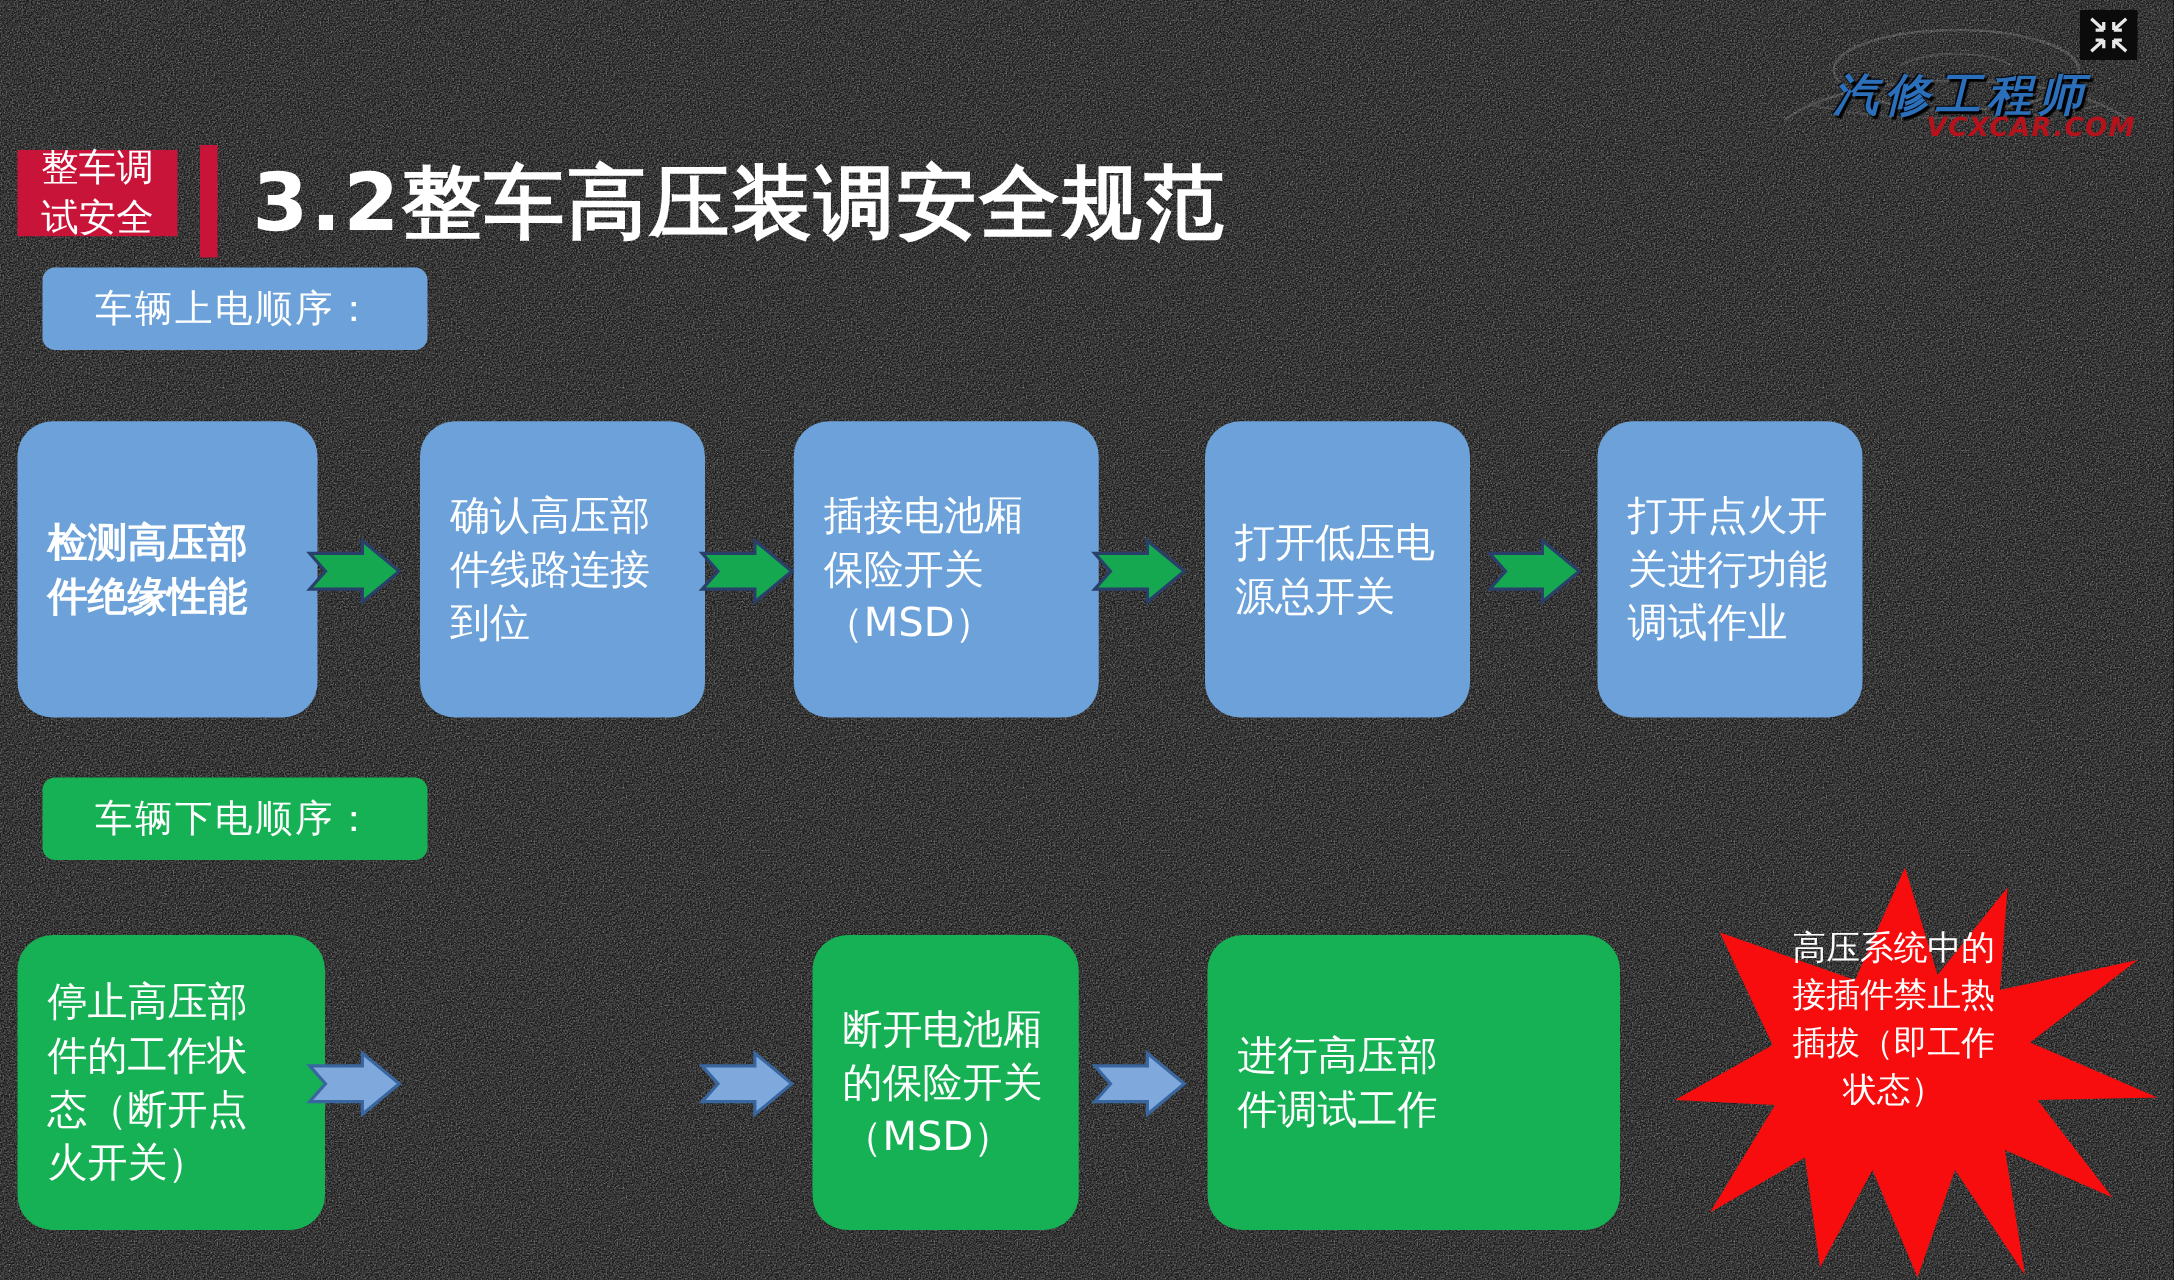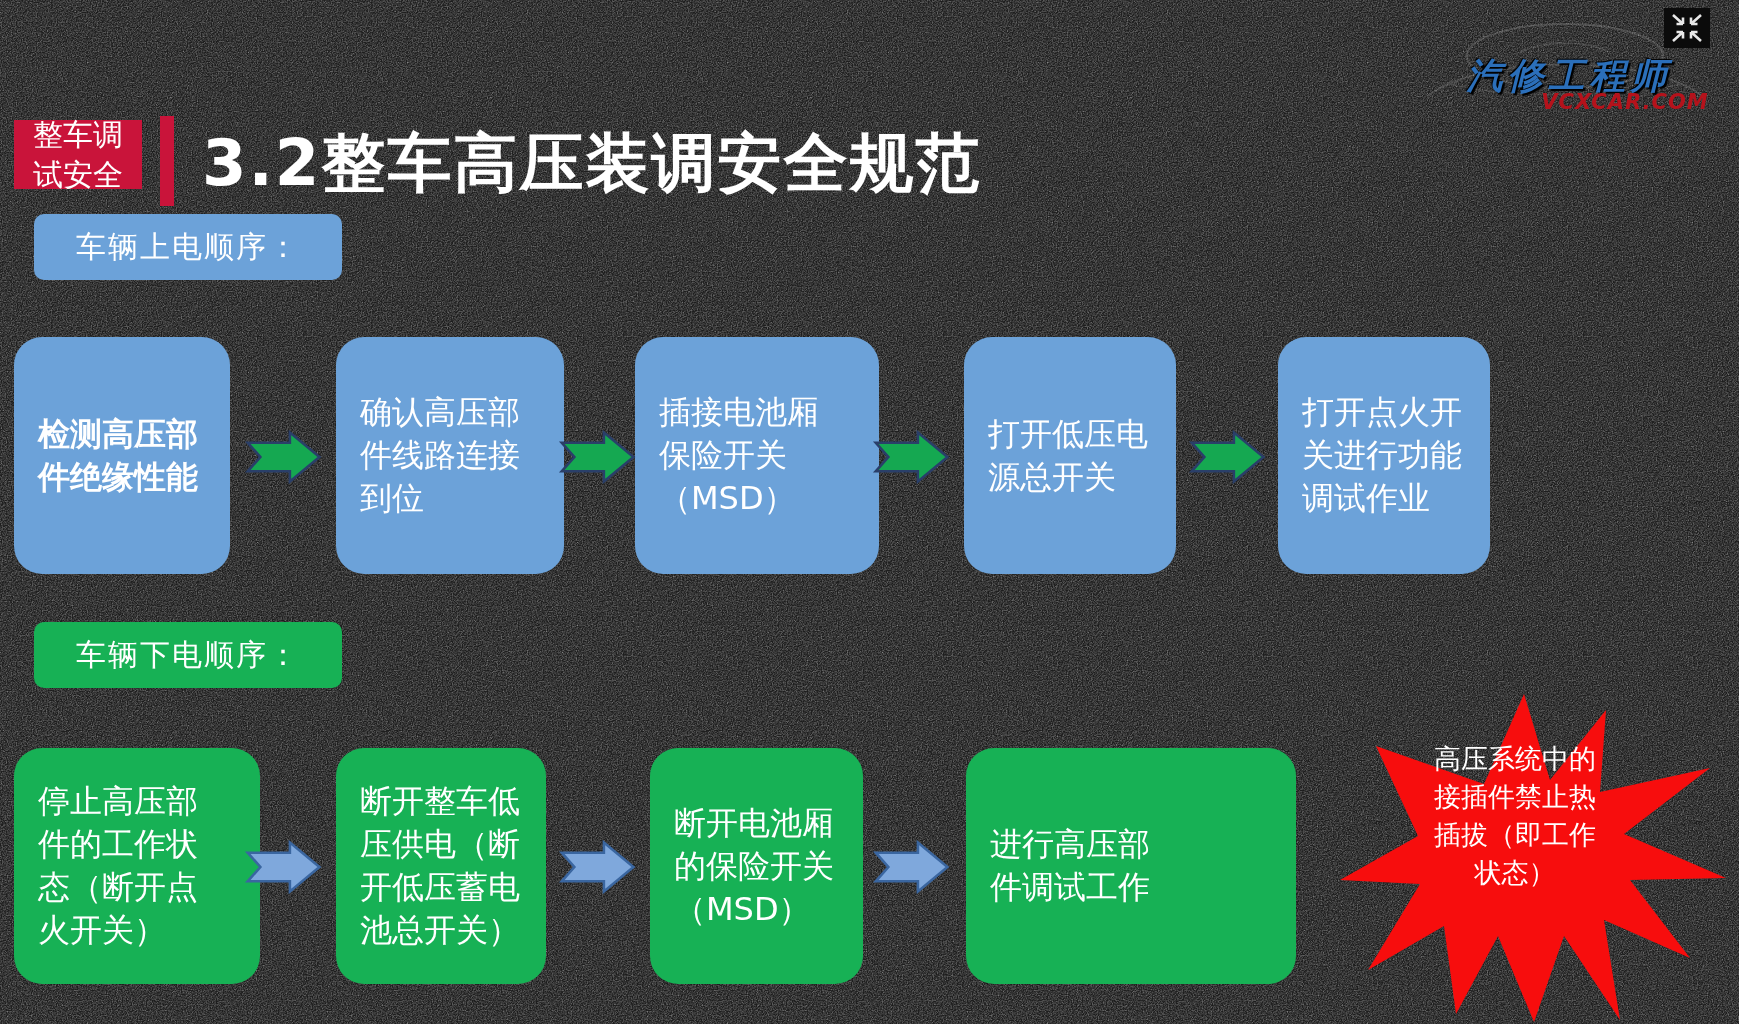--- a/index.html
+++ b/index.html
@@ -109,21 +109,21 @@
         <path d="M3,2 L13,11 M13,11 L13,4.5 M13,11 L6.5,11"></path>
         <path d="M31,2 L21,11 M21,11 L21,4.5 M21,11 L27.5,11"></path>
         <path d="M3,28 L13,19 M13,19 L13,25.5 M13,19 L6.5,19"></path>
         <path d="M31,28 L21,19 M21,19 L21,25.5 M21,19 L27.5,19"></path>
       </g>
     </svg>
   </div>
 
   <div class="seq-label blue">车辆上电顺序：</div>
 
-  <div class="step blue bold" style="left:14px;width:216px;">检测高压部
+  <div class="step blue bold" style="left:14px;width:240px;">检测高压部
 件绝缘性能</div>
   <div class="step blue" style="left:336px;width:228px;">确认高压部
 件线路连接
 到位</div>
   <div class="step blue" style="left:635px;width:244px;">插接电池厢
 保险开关
 （MSD）</div>
   <div class="step blue" style="left:1278px;width:212px;">打开点火开
 关进行功能
 调试作业</div>
@@ -150,24 +150,20 @@
         <polygon points="2,15 52,15 52,3 87,32 52,61 52,49 2,49 17,32"></polygon>
       </svg>
     </div>
 
   <div class="seq-label green">车辆下电顺序：</div>
 
   <div class="step green" style="left:14px;width:246px;">停止高压部
 件的工作状
 态（断开点
 火开关）</div>
-  <div class="step green" style="left:336px;width:210px;">断开整车低
-压供电（断
-开低压蓄电
-池总开关）</div>
   <div class="step green" style="left:650px;width:213px;">断开电池厢
 的保险开关
 （MSD）</div>
   <div class="step green" style="left:966px;width:330px;">进行高压部
 件调试工作</div>
 
   <div class="arrow blue r2" style="left:240px;">
       <svg viewBox="0 0 90 64">
         <polygon points="2,15 52,15 52,3 87,32 52,61 52,49 2,49 17,32"></polygon>
       </svg>

